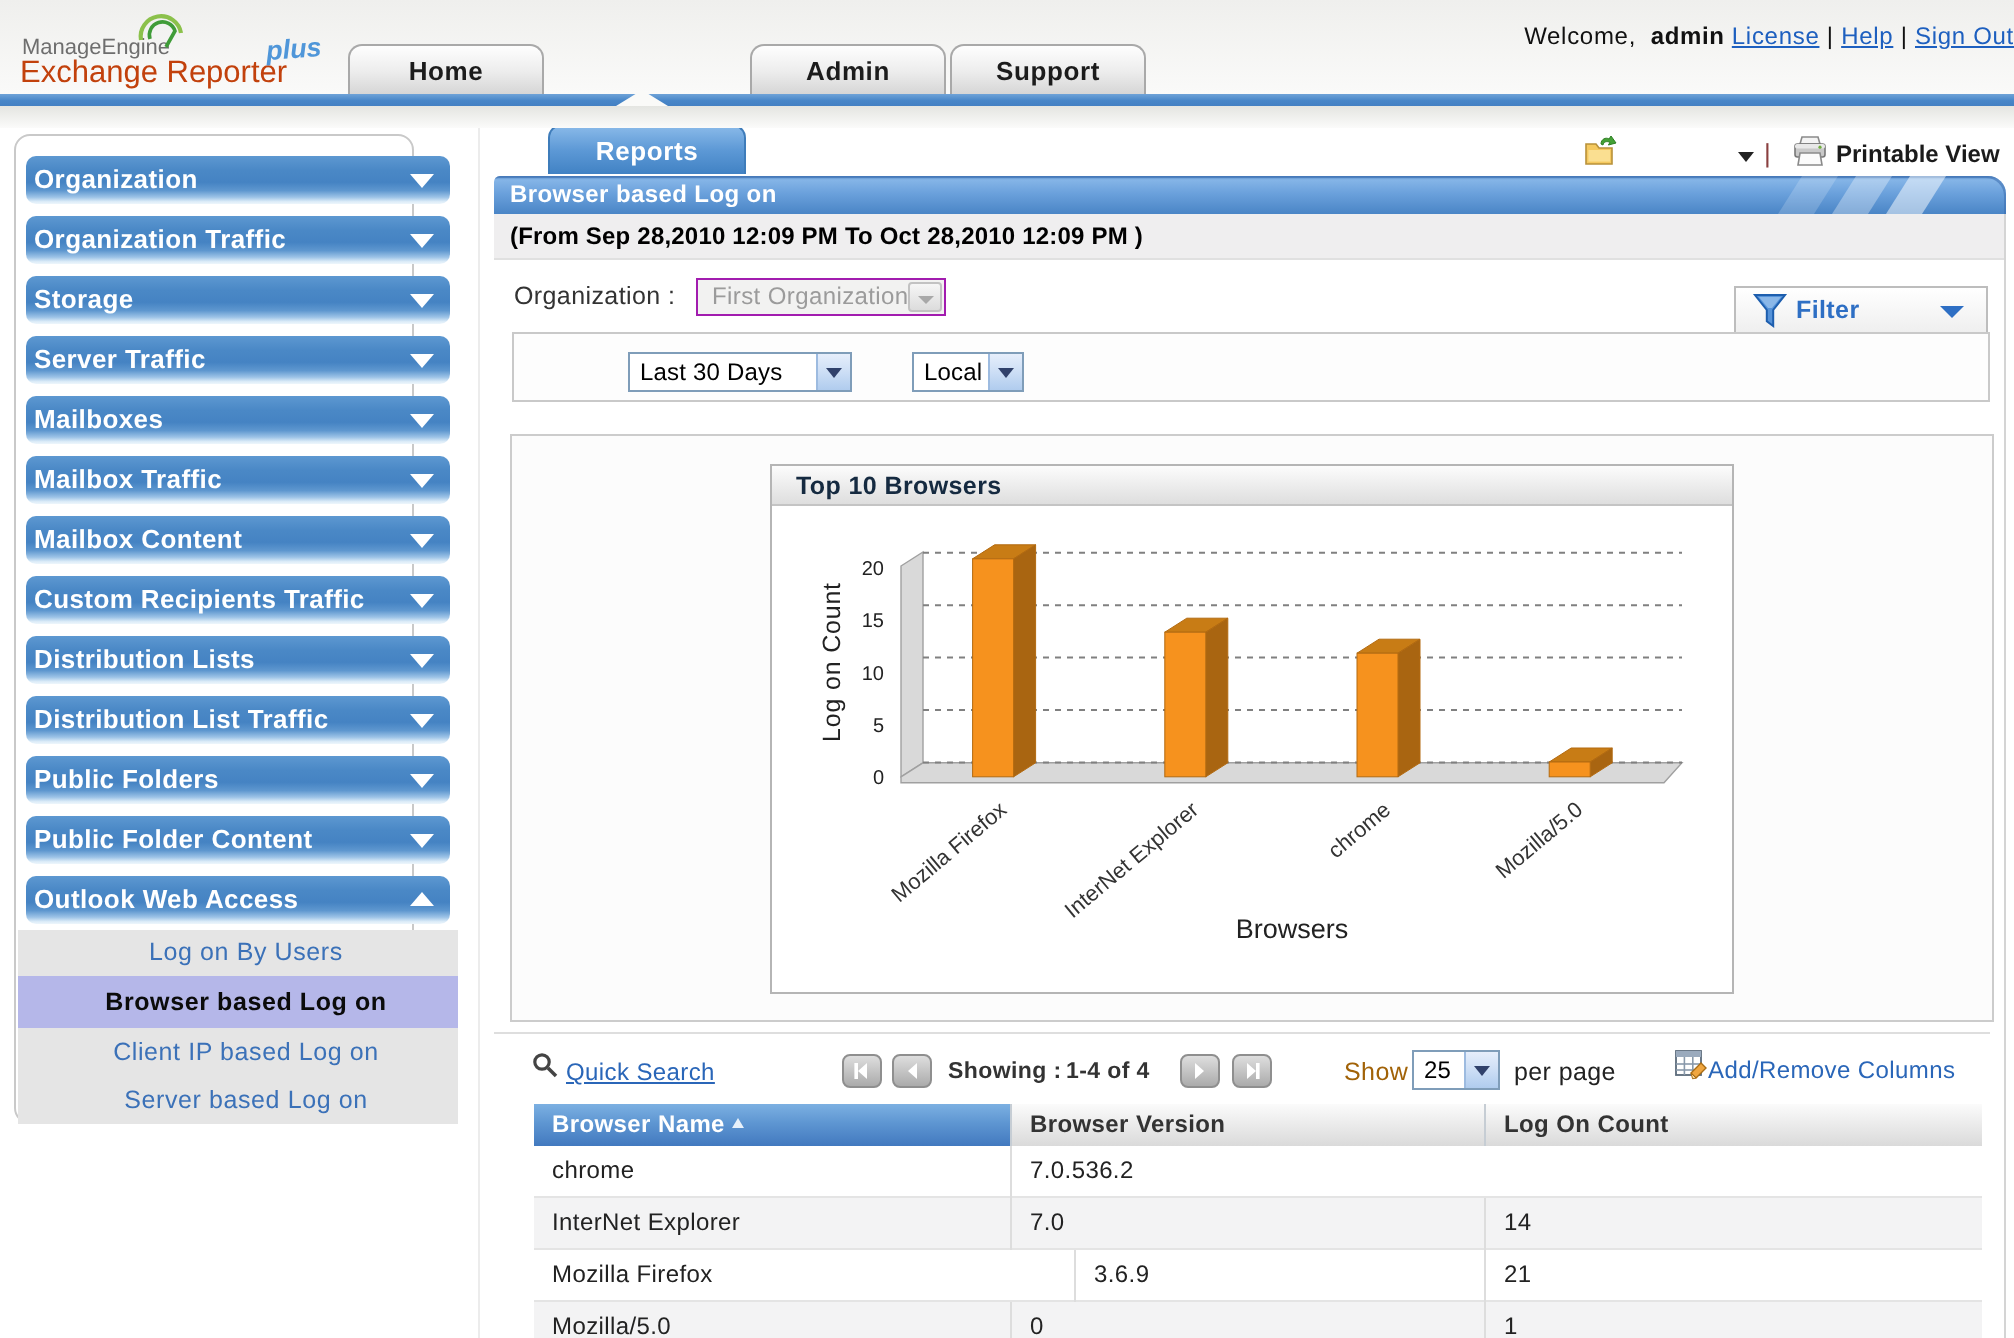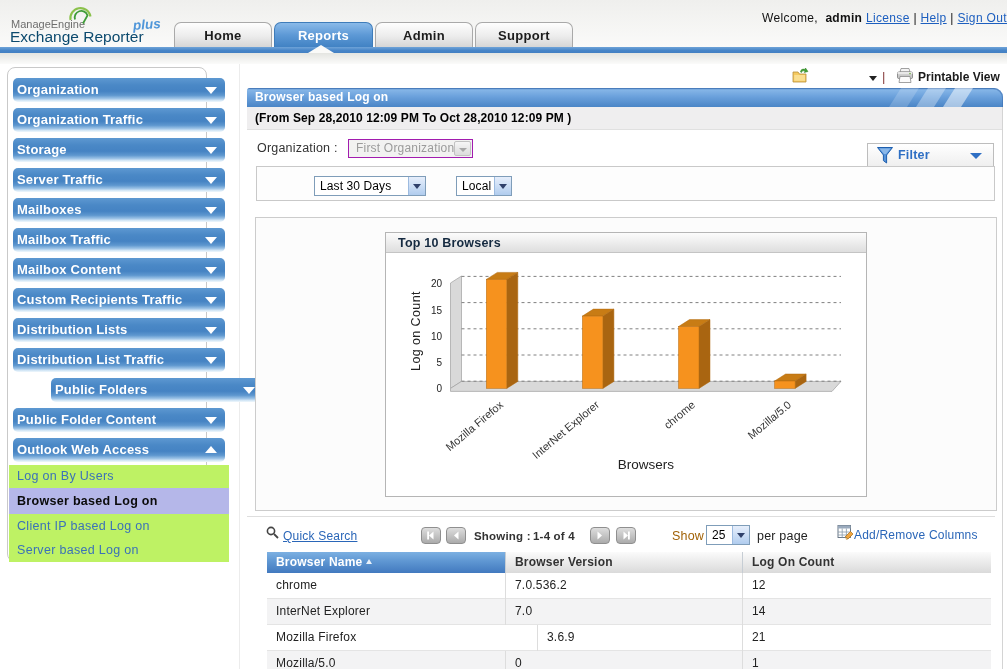--- a/index.html
+++ b/index.html
@@ -5,21 +5,21 @@
 * { margin:0; padding:0; box-sizing:border-box; }
 html,body { width:1007px; height:669px; overflow:hidden; background:#fff;
   font-family:"Liberation Sans", sans-serif; }
 #page { position:relative; width:1007px; height:669px; }
 .abs { position:absolute; }
 
 
 #hdr { left:0; top:0; width:1007px; height:47px;
   background:linear-gradient(#efefed, #fafaf9); }
 #logo-me { left:11px; top:18px; font-size:11px; color:#6e6e6e; }
-#logo-er { left:10px; top:27.5px; font-size:15.5px; color:#0c4a6e; }
+#logo-er { left:10px; top:27.5px; font-size:15.5px; color:#c2410c; }
 #logo-plus { left:133px; top:17px; font-size:13.5px; color:#4f96d9; font-style:italic; font-weight:bold; transform:rotate(-4deg); }
 #welcome { right:0px; top:11px; font-size:12px; color:#111; letter-spacing:0.35px; }
 #welcome b { letter-spacing:0.3px; }
 #welcome a { color:#1d5fbf; text-decoration:underline; }
 .tab { top:22px; height:25px; border:1px solid #a9a9a9; border-bottom:none;
   border-radius:7px 7px 0 0; background:linear-gradient(#fefefe,#ececec 55%,#d6d6d6);
   font-size:13px; font-weight:bold; color:#1c1c1c; text-align:center; line-height:25px; letter-spacing:0.3px;}
 .tab.active { background:linear-gradient(#8abae9,#5d99d6 50%,#4182c4); border-color:#3e7cba; color:#fff; }
 #bluebar { left:0; top:47px; width:1007px; height:6px; background:linear-gradient(#6fa3d8, #4886c8 55%, #4380c3); }
 #notch { left:308px; top:45px; width:0; height:0;
@@ -32,21 +32,21 @@
 
 #sidebar { left:7px; top:67px; width:200px; height:495px; background:#fff;
   border:1px solid #c9c9c9; border-radius:8px; }
 .sbtn { position:absolute; left:5px; width:212px; height:24px; border-radius:5px;
   background:linear-gradient(#5d98d1 0%, #4a88c6 30%, #4583c3 55%, #5e97cf 72%, #9ec4e7 86%, #dcecf8 95%, #eef6fc 100%);
   color:#fff; font-size:13px; font-weight:bold; line-height:23px; padding-left:4px; letter-spacing:0.2px; }
 .sbtn .tri { position:absolute; right:8px; top:9px; width:0; height:0;
   border-left:6px solid transparent; border-right:6px solid transparent; border-top:7px solid #fff; }
 .sbtn .triup { position:absolute; right:8px; top:8px; width:0; height:0;
   border-left:6px solid transparent; border-right:6px solid transparent; border-bottom:7px solid #fff; }
-#submenu { position:absolute; left:1px; top:397px; width:220px; height:97px; background:#bef264; }
+#submenu { position:absolute; left:1px; top:397px; width:220px; height:97px; background:#e5e5e5;text-align:center; }
 .sitem { position:absolute; left:0; width:220px; font-size:12.5px;
   color:#3b71b8; padding-left:8px; letter-spacing:0.3px; }
 .sitem.sel { background:#b5b7e9; color:#0b0b0b; font-weight:bold; }
 
 
 #exportrow { left:247px; top:64px; width:760px; height:24px; font-size:12px; color:#1b1b1b; font-weight:bold; }
 #cbluebar { left:247px; top:88px; width:756px; height:19px;
   background:linear-gradient(#4d83c2 0%, #85b5e7 10%, #6ba1dc 45%, #4a85c6 100%);
   border-radius:3px 9px 0 0; color:#fff; font-size:12px; font-weight:bold; line-height:19px; padding-left:8px; letter-spacing:0.2px; overflow:hidden;
   box-shadow:inset -1px 1px 0 rgba(60,110,175,0.55);}
@@ -115,40 +115,40 @@
   <div class="abs" id="hdr"></div>
   <div class="abs" id="logo-me">ManageEngine</div>
   <div class="abs" id="logo-er">Exchange Reporter</div>
   <div class="abs" id="logo-plus">plus</div>
   <svg class="abs" style="left:68px;top:3px;" width="27" height="26" viewBox="0 0 27 26">
     <path d="M2.5 17 A 9 9 0 1 1 22.5 13.5" fill="none" stroke="#8bc14b" stroke-width="2.1"></path>
     <path d="M7 16.5 A 6 6 0 1 1 19.5 12.5 L 15 20.5" fill="none" stroke="#3f9c38" stroke-width="1.8"></path>
   </svg>
   <div class="abs" id="welcome">Welcome,&nbsp; <b>admin</b> <a>License</a> | <a>Help</a> | <a>Sign&nbsp;Out</a></div>
   <div class="abs tab" style="left:174px;width:98px;">Home</div>
-  <div class="abs tab active" style="left:274px;width:99px;">Reports</div>
+  <div class="abs tab active" style="left:274px;width:99px;margin-top:40px;">Reports</div>
   <div class="abs tab" style="left:375px;width:98px;">Admin</div>
   <div class="abs tab" style="left:475px;width:98px;">Support</div>
   <div class="abs" id="bluebar"></div>
   <div class="abs" id="notch"></div>
   <div class="abs" id="graystrip"></div>
   <div class="abs" id="vdiv"></div>
 
   <div class="abs" id="sidebar">
     <div class="sbtn" style="top:10px;">Organization<span class="tri"></span></div>
     <div class="sbtn" style="top:40px;">Organization Traffic<span class="tri"></span></div>
     <div class="sbtn" style="top:70px;">Storage<span class="tri"></span></div>
     <div class="sbtn" style="top:100px;">Server Traffic<span class="tri"></span></div>
     <div class="sbtn" style="top:130px;">Mailboxes<span class="tri"></span></div>
     <div class="sbtn" style="top:160px;">Mailbox Traffic<span class="tri"></span></div>
     <div class="sbtn" style="top:190px;">Mailbox Content<span class="tri"></span></div>
     <div class="sbtn" style="top:220px;">Custom Recipients Traffic<span class="tri"></span></div>
     <div class="sbtn" style="top:250px;">Distribution Lists<span class="tri"></span></div>
     <div class="sbtn" style="top:280px;">Distribution List Traffic<span class="tri"></span></div>
-    <div class="sbtn" style="top:310px;margin-left:38px;">Public Folders<span class="tri"></span></div>
+    <div class="sbtn" style="top:310px;">Public Folders<span class="tri"></span></div>
     <div class="sbtn" style="top:340px;">Public Folder Content<span class="tri"></span></div>
     <div class="sbtn" style="top:370px;">Outlook Web Access<span class="triup"></span></div>
     <div id="submenu">
       <div class="sitem" style="top:0px;height:23px;line-height:23px;">Log on By Users</div>
       <div class="sitem sel" style="top:23px;height:26px;line-height:26px;">Browser based Log on</div>
       <div class="sitem" style="top:49px;height:24px;line-height:24px;">Client IP based Log on</div>
       <div class="sitem" style="top:73px;height:24px;line-height:24px;">Server based Log on</div>
     </div>
   </div>
 
@@ -292,21 +292,20 @@
   </svg>
   <div class="abs" id="addrem">Add/Remove Columns</div>
 
   <div class="abs" id="tbl">
     <div class="th1">Browser Name <span style="display:inline-block;vertical-align:2px;border-left:3.5px solid transparent;border-right:3.5px solid transparent;border-bottom:5px solid #e8f1fa;"></span></div>
     <div class="th2" style="left:238px;width:237px;">Browser Version</div>
     <div class="th2" style="left:475px;width:249px;">Log On Count</div>
     <div class="trow" style="top:21px;">
       <div class="td" style="left:0;width:238px;">chrome</div>
       <div class="td b" style="left:238px;width:237px;">7.0.536.2</div>
-      <div class="td b" style="left:475px;width:249px;">12</div>
     </div>
     <div class="trow alt" style="top:47px;">
       <div class="td" style="left:0;width:238px;">InterNet Explorer</div>
       <div class="td b" style="left:238px;width:237px;">7.0</div>
       <div class="td b" style="left:475px;width:249px;">14</div>
     </div>
     <div class="trow" style="top:73px;">
       <div class="td" style="left:0;width:238px;">Mozilla Firefox</div>
       <div class="td b" style="left:238px;width:237px;margin-left:32px;">3.6.9</div>
       <div class="td b" style="left:475px;width:249px;">21</div>

